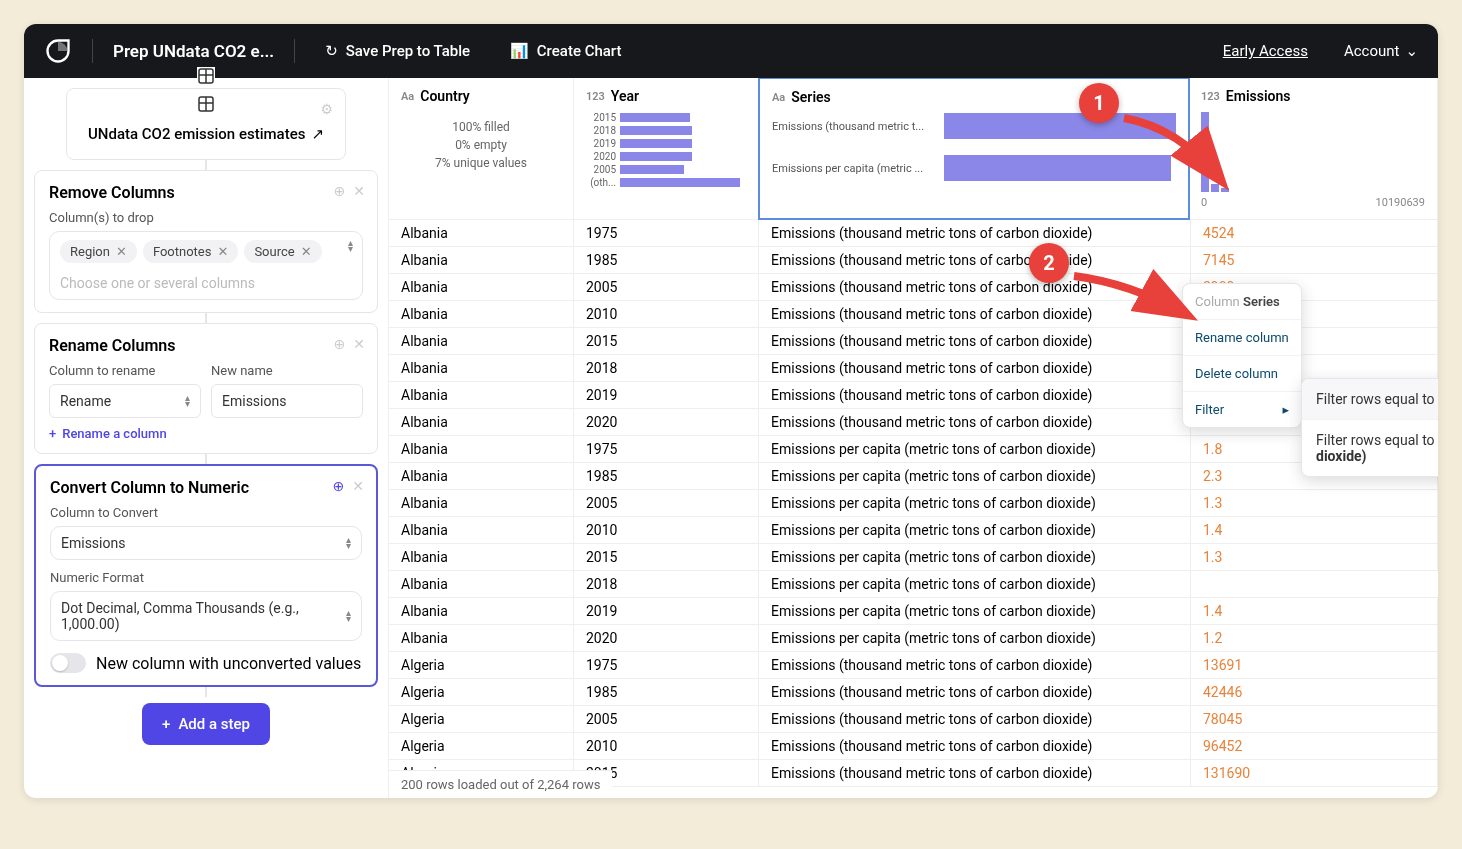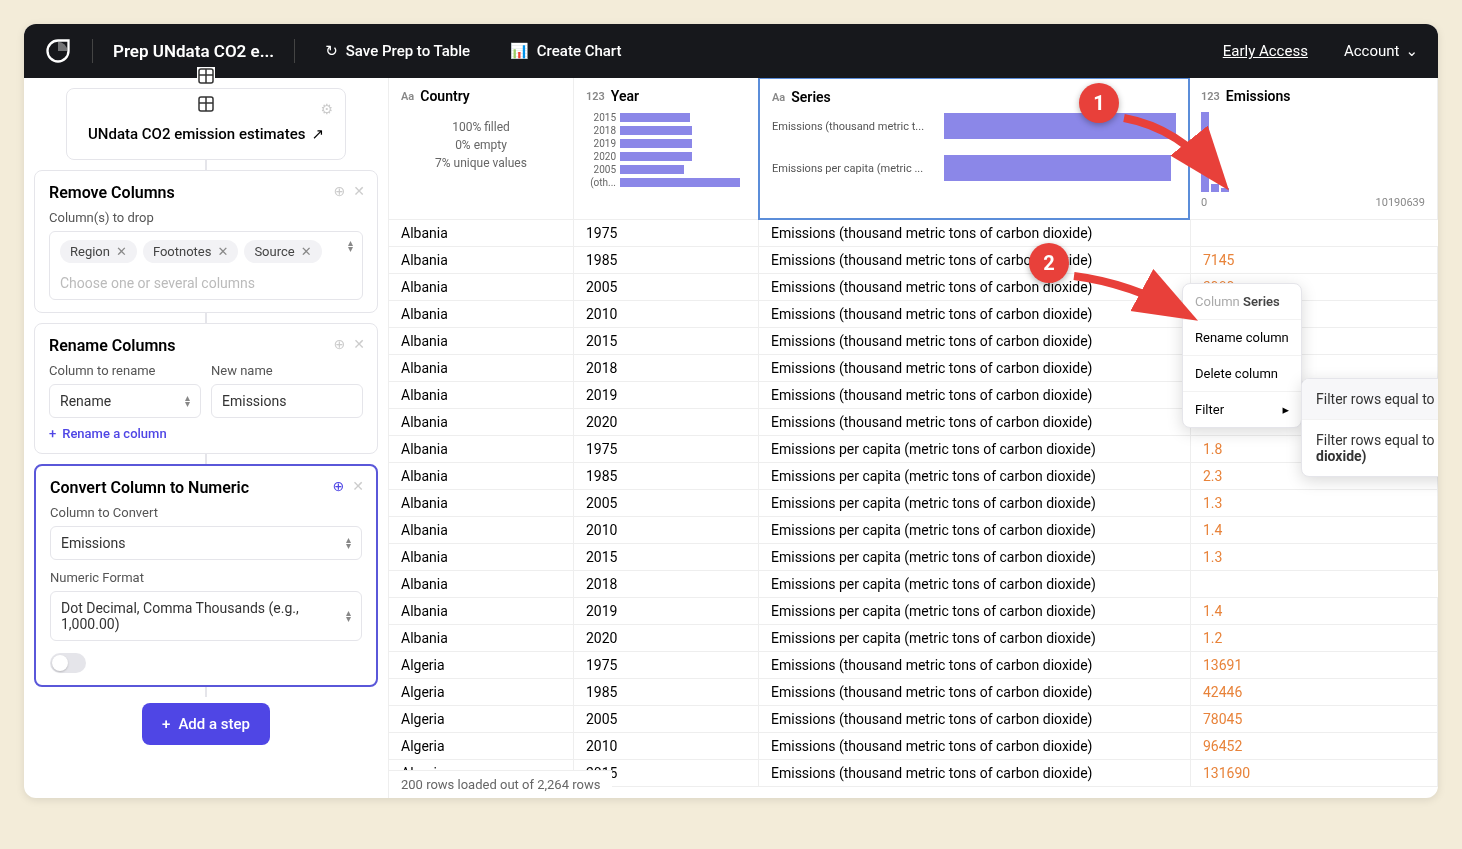--- a/index.html
+++ b/index.html
@@ -21,21 +21,21 @@
   .source-card .gear { position: absolute; right: 12px; top: 12px; }
   .step-card { background: #fff; border: 1px solid #e5e5ea; border-radius: 8px; padding: 12px 14px; width: 100%; position: relative; }
   .step-card.active { border: 2px solid #5a57d9; }
   .step-title { font-weight: 600; font-size: 16px; margin-bottom: 8px; }
   .step-controls { position: absolute; top: 12px; right: 12px; display: flex; gap: 8px; color: #bbb; }
   .step-label { font-size: 13px; color: #555; margin-bottom: 6px; }
   .chip { display: inline-flex; align-items: center; gap: 6px; background: #f2f2f5; border-radius: 14px; padding: 4px 10px; font-size: 13px; color: #444; margin-right: 6px; margin-bottom: 6px; }
   .chip-x { color: #888; cursor: pointer; font-size: 13px; }
   .select-row { display: flex; gap: 10px; margin-top: 6px; }
   .sel { border: 1px solid #e5e5ea; border-radius: 6px; padding: 8px 10px; font-size: 14px; display: flex; align-items: center; justify-content: space-between; flex: 1; color: #333; }
-  .sel.full { width: 100%; }
+  .sel.full { width: 100%; border-radius: 10px; }
   .chev { font-size: 10px; color: #888; display: flex; flex-direction: column; line-height: 6px; }
   .placeholder { color: #bbb; }
   .link-add { color: #4f46e5; font-size: 13px; font-weight: 500; display: flex; align-items: center; gap: 6px; margin-top: 8px; cursor: pointer; }
   .toggle-row { display: flex; align-items: center; gap: 10px; margin-top: 12px; }
   .toggle { width: 36px; height: 20px; border-radius: 10px; background: #e5e5ea; position: relative; }
   .toggle::after { content: ''; position: absolute; width: 16px; height: 16px; background: #fff; border-radius: 50%; top: 2px; left: 2px; box-shadow: 0 1px 2px rgba(0,0,0,0.2); }
   .add-step { background: #4f46e5; color: #fff; border: none; border-radius: 8px; padding: 12px 20px; font-size: 15px; font-weight: 500; display: flex; align-items: center; gap: 8px; cursor: pointer; margin-top: 6px; }
   .table-area { flex: 1; position: relative; overflow: hidden; }
   .thead { display: flex; border-bottom: 1px solid #eee; }
   .thcell { padding: 10px 12px; border-right: 1px solid #eee; font-size: 14px; position: relative; }
@@ -61,21 +61,21 @@
   .trow { display: flex; border-bottom: 1px solid #eee; }
   .tcell { padding: 5px 12px; border-right: 1px solid #eee; overflow: hidden; white-space: nowrap; text-overflow: ellipsis; }
   .tcell.country { width: 185px; }
   .tcell.year { width: 185px; }
   .tcell.series { width: 432px; }
   .tcell.emissions { flex: 1; color: #e8833a; }
   .status-bar { position: absolute; bottom: 0; left: 0; background: #fff; border-top: 1px solid #eee; padding: 6px 12px; font-size: 13px; color: #666; z-index: 5; }
   .ctx-menu { position: absolute; top: 205px; left: 793px; background: #fff; border: 1px solid #e5e5ea; border-radius: 8px; box-shadow: 0 4px 16px rgba(0,0,0,0.15); width: 120px; overflow: hidden; z-index: 20; }
   .ctx-head { padding: 10px 12px; font-size: 13px; color: #aaa; border-bottom: 1px solid #f2f2f2; }
   .ctx-head b { color: #444; font-weight: 600; }
-  .ctx-item { padding: 10px 12px; font-size: 13px; color: #000000; cursor: pointer; display: flex; align-items: center; justify-content: space-between; border-bottom: 1px solid #f2f2f2; }
+  .ctx-item { padding: 10px 12px; font-size: 13px; color: #0c4a6e; cursor: pointer; display: flex; align-items: center; justify-content: space-between; border-bottom: 1px solid #f2f2f2; }
   .ctx-item:last-child { border-bottom: none; }
   .submenu { position: absolute; top: 300px; left: 912px; background: #fff; border: 1px solid #e5e5ea; border-radius: 8px; box-shadow: 0 4px 16px rgba(0,0,0,0.15); width: 480px; overflow: hidden; z-index: 20; }
   .sub-item { padding: 12px 14px; font-size: 14px; color: #333; cursor: pointer; border-bottom: 1px solid #f2f2f2; }
   .sub-item:last-child { border-bottom: none; }
   .sub-item:first-child { background: #f7f7f9; }
   .callout { position: absolute; width: 40px; height: 40px; border-radius: 50%; background: #e8403a; color: #fff; font-weight: 700; font-size: 20px; display: flex; align-items: center; justify-content: center; z-index: 30; box-shadow: 0 2px 6px rgba(0,0,0,0.3); }
   .arrow { position: absolute; z-index: 29; }
   .gear-icon, .close-icon, .target-icon { color: #ccc; font-size: 14px; cursor: pointer; }
   .active .target-icon { color: #4f46e5; }
 </style>
@@ -202,20 +202,21 @@
           <div class="step-label" style="margin-top:10px">Numeric Format</div>
           <div class="sel full">
             <span>Dot Decimal, Comma Thousands (e.g., 1,000.00)</span>
             <span class="chev">
                 <span>▴</span>
                 <span>▾</span>
               </span>
           </div>
           <div class="toggle-row">
             <div class="toggle"></div>
+            <span>New column with unconverted values</span>
           </div>
         </div>
         <div class="vconn"></div>
         <button class="add-step">
           <span>+</span>
           <span>Add a step</span>
         </button>
       </div>
     </div>
 
@@ -294,20 +295,21 @@
             <span>0</span>
             <span>10190639</span>
           </div>
         </div>
       </div>
       <div class="tbody" id="tbody">
           <div class="trow">
             <div class="tcell country">Albania</div>
             <div class="tcell year">1975</div>
             <div class="tcell series">Emissions (thousand metric tons of carbon dioxide)</div>
+            <div class="tcell emissions">4524</div>
           </div>
           <div class="trow">
             <div class="tcell country">Albania</div>
             <div class="tcell year">1985</div>
             <div class="tcell series">Emissions (thousand metric tons of carbon dioxide)</div>
             <div class="tcell emissions">7145</div>
           </div>
           <div class="trow">
             <div class="tcell country">Albania</div>
             <div class="tcell year">2005</div>

